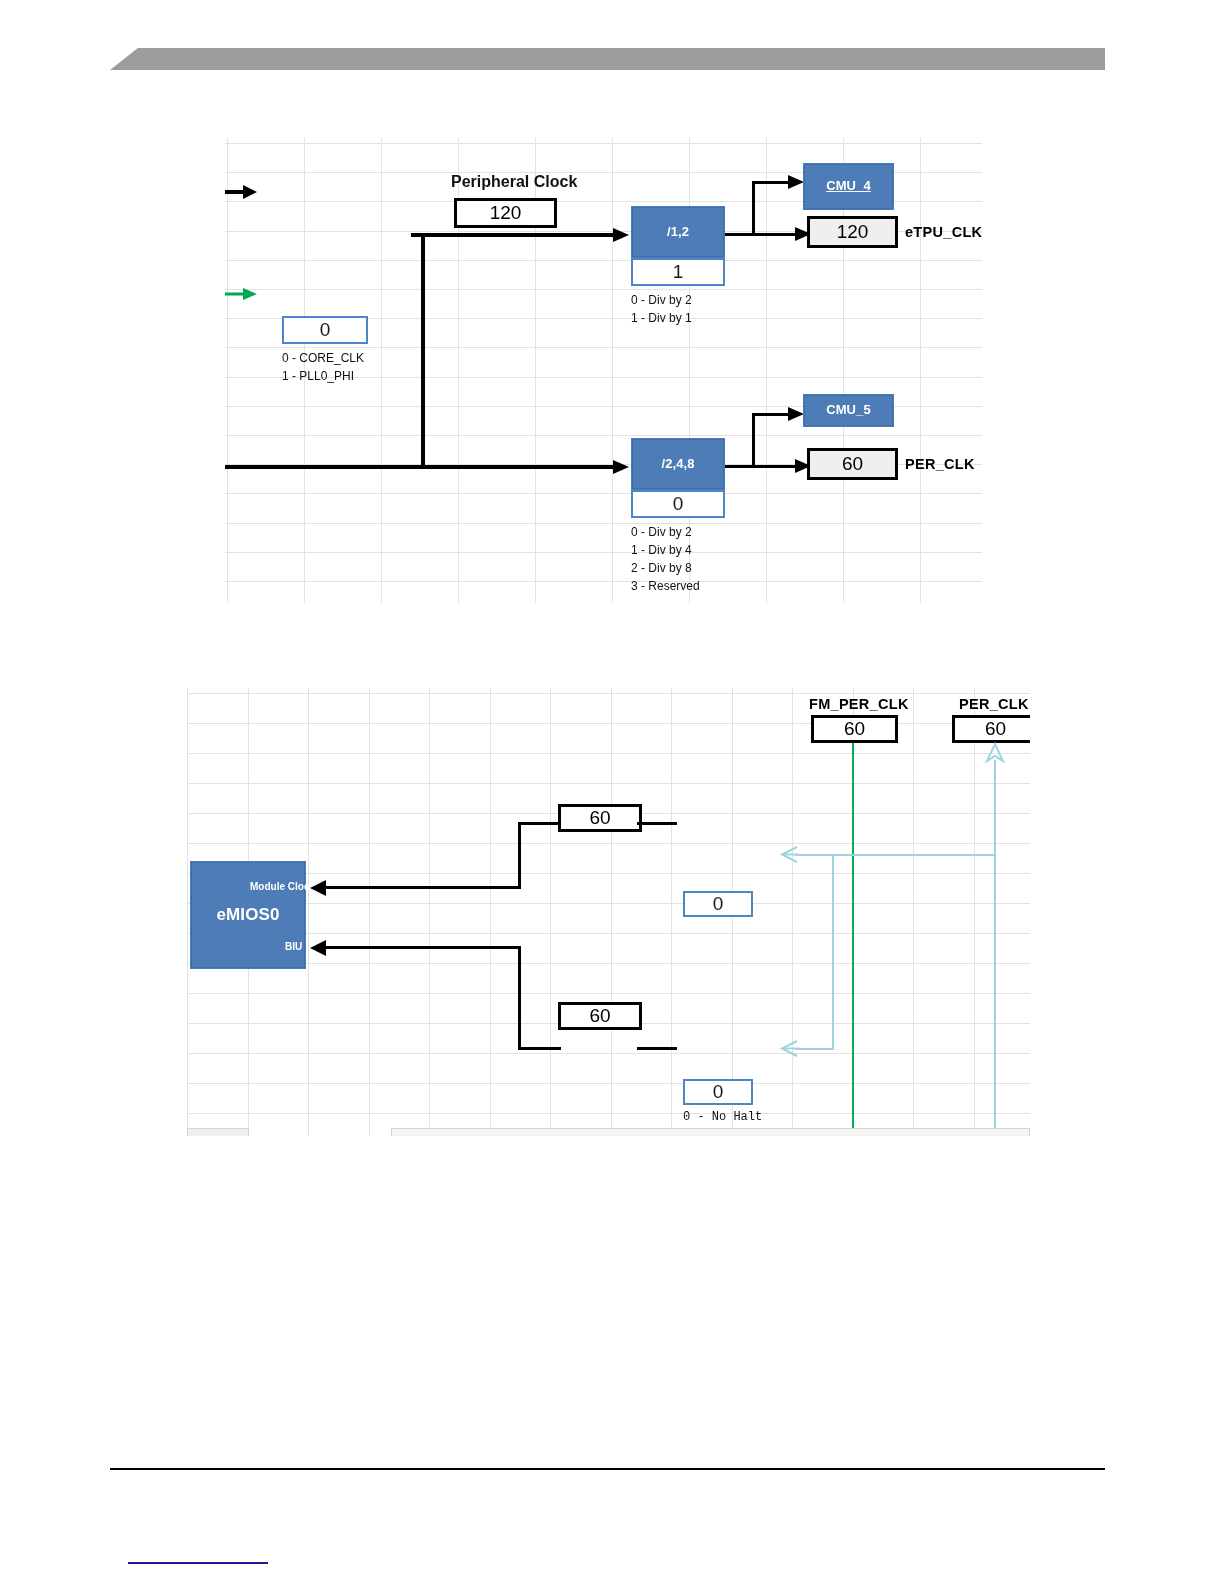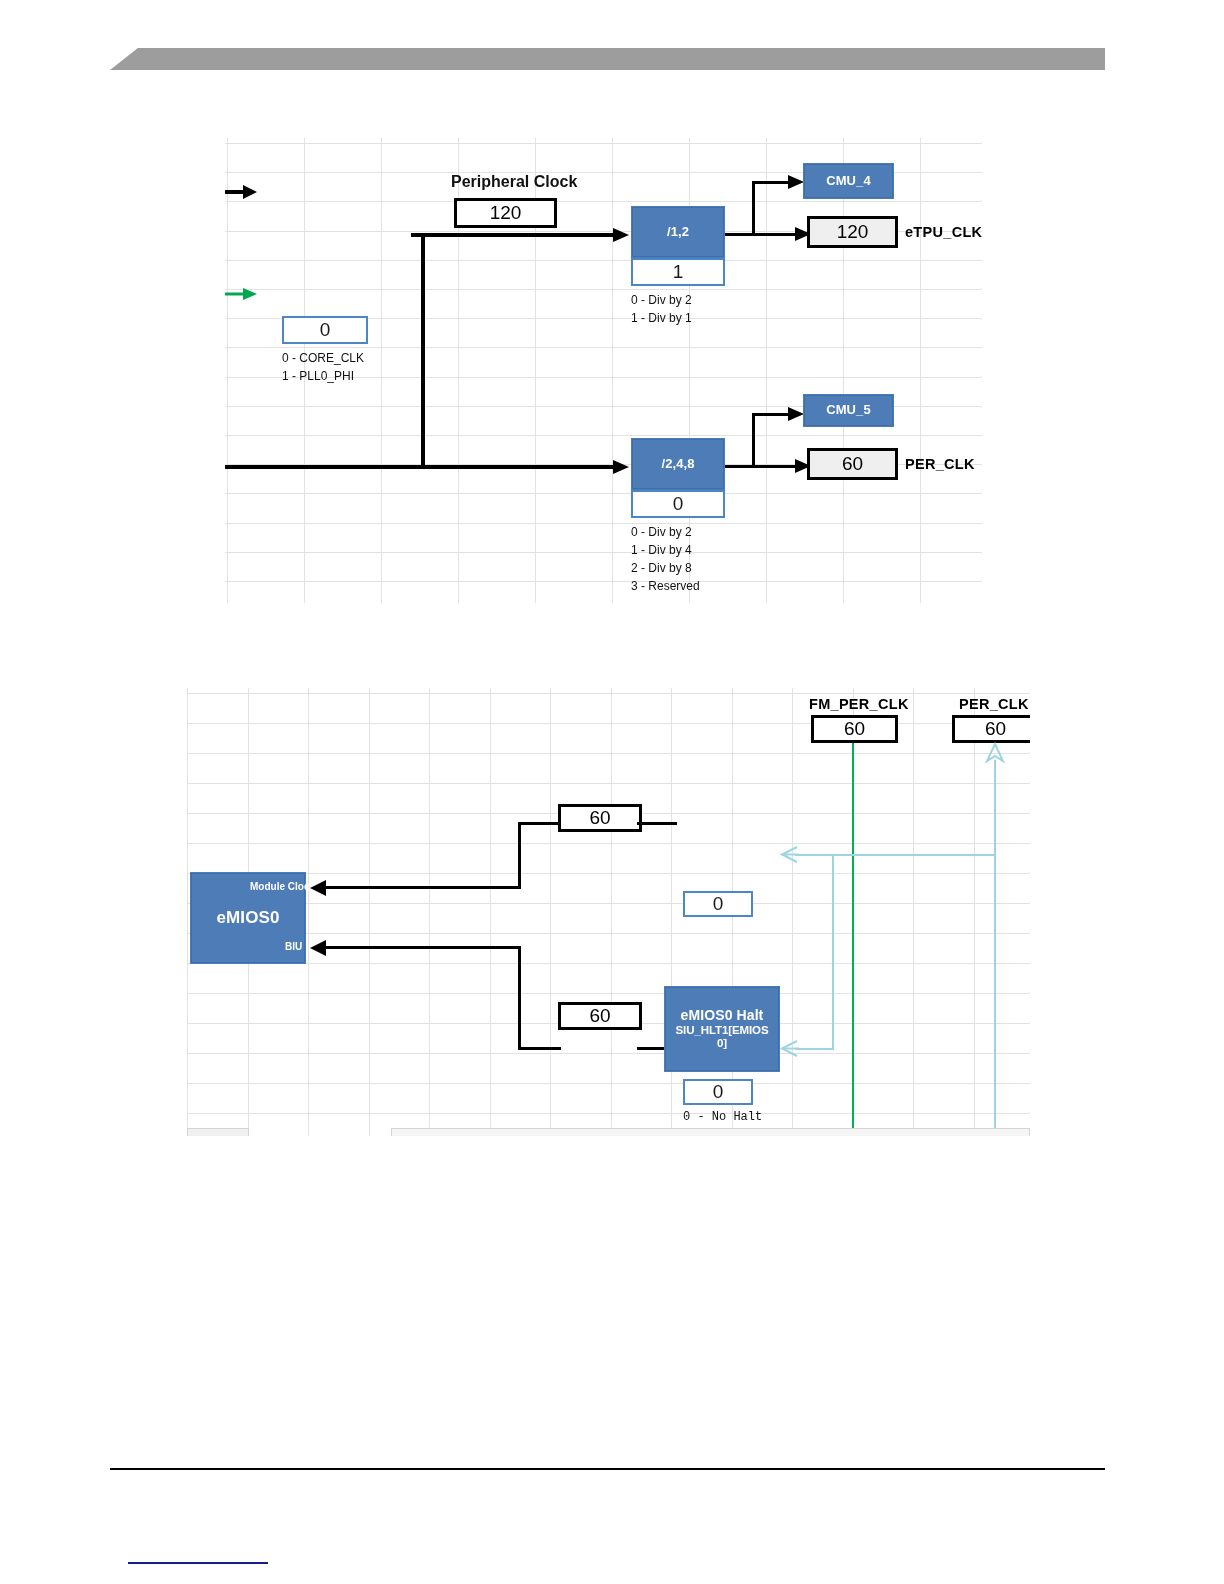--- a/index.html
+++ b/index.html
@@ -168,21 +168,21 @@
     <div class="wh3" style="left:500px;top:95px;width:96px;"></div>
     <div class="wv3" style="left:527px;top:43px;height:53px;"></div>
     <div class="wh3" style="left:527px;top:43px;width:42px;"></div>
     <svg class="arrow" style="left:563px;top:36px;" width="22" height="16">
       <polygon points="0,1 16,8 0,15" fill="#000"></polygon>
     </svg>
     <svg class="arrow" style="left:570px;top:88px;" width="22" height="16">
       <polygon points="0,1 16,8 0,15" fill="#000"></polygon>
     </svg>
 
-    <div class="bbox small" style="left:578px;top:25px;width:91px;height:36px;">
+    <div class="bbox small" style="left:578px;top:25px;width:91px;height:47px;text-decoration:underline;">
       <div class="t1">CMU_4</div>
     </div>
 
     <div class="vbox gray" style="left:582px;top:78px;width:91px;height:32px;">120</div>
     <div class="clkname" style="left:680px;top:86px;">eTPU_CLK</div>
 
     <div class="bbox small" style="left:406px;top:300px;width:94px;height:52px;">
       <div class="t1">/2,4,8</div>
     </div>
     <div class="cbox" style="left:406px;top:352px;width:94px;height:28px;">0</div>
@@ -264,21 +264,21 @@
       <line x1="3" y1="8.5" x2="20" y2="8.5" stroke="#9ed4e0" stroke-width="2"></line>
     </svg>
 
     <div class="cline-v" style="left:645px;top:166px;height:196px;"></div>
     <div class="cline-h" style="left:608px;top:360px;width:38px;"></div>
     <svg class="arrow" style="left:592px;top:352px;" width="20" height="18">
       <polyline points="18,1 3,8.5 18,16" fill="none" stroke="#9ed4e0" stroke-width="2"></polyline>
       <line x1="3" y1="8.5" x2="20" y2="8.5" stroke="#9ed4e0" stroke-width="2"></line>
     </svg>
 
-    <div class="bbox" style="left:3px;top:184px;width:116px;height:92px;">
+    <div class="bbox" style="left:3px;top:173px;width:116px;height:108px;">
       <div class="t1">eMIOS0</div>
     </div>
     <div class="pinlbl" style="left:63px;top:193px;">Module Clock</div>
     <div class="pinlbl" style="left:98px;top:253px;">BIU</div>
 
     <svg class="arrow" style="left:117px;top:190px;" width="22" height="18">
       <polygon points="22,2 6,10 22,18" fill="#000"></polygon>
     </svg>
     <div class="wh3" style="left:134px;top:198px;width:200px;"></div>
     <div class="wv3" style="left:331px;top:134px;height:65px;"></div>
@@ -292,25 +292,20 @@
     <svg class="arrow" style="left:117px;top:250px;" width="22" height="18">
       <polygon points="22,2 6,10 22,18" fill="#000"></polygon>
     </svg>
     <div class="wh3" style="left:134px;top:258px;width:200px;"></div>
     <div class="wv3" style="left:331px;top:258px;height:104px;"></div>
     <div class="wh3" style="left:331px;top:359px;width:43px;"></div>
 
     <div class="vbox" style="left:371px;top:314px;width:84px;height:28px;">60</div>
     <div class="wh3" style="left:450px;top:359px;width:40px;"></div>
 
-    <div class="bbox" style="left:477px;top:298px;width:116px;height:86px;">
-      <div class="t1" style="font-size:14px;">eMIOS0 Halt</div>
-      <div class="t2" style="font-size:11.5px;">SIU_HLT1[EMIOS</div>
-      <div class="t2" style="font-size:11.5px;">0]</div>
-    </div>
     <div class="cbox" style="left:496px;top:391px;width:70px;height:26px;">0</div>
     <div class="legend" style="left:496px;top:420px;font-family:Liberation Mono, monospace;">
       <div>0 - No Halt</div>
       <div>1 - Halted</div>
     </div>
 
     <div class="sheetstrip" style="left:0px;top:440px;width:62px;height:9px;"></div>
     <div class="sheetstrip" style="left:204px;top:440px;width:639px;height:9px;background:#f5f5f5;"></div>
   </div>
 

